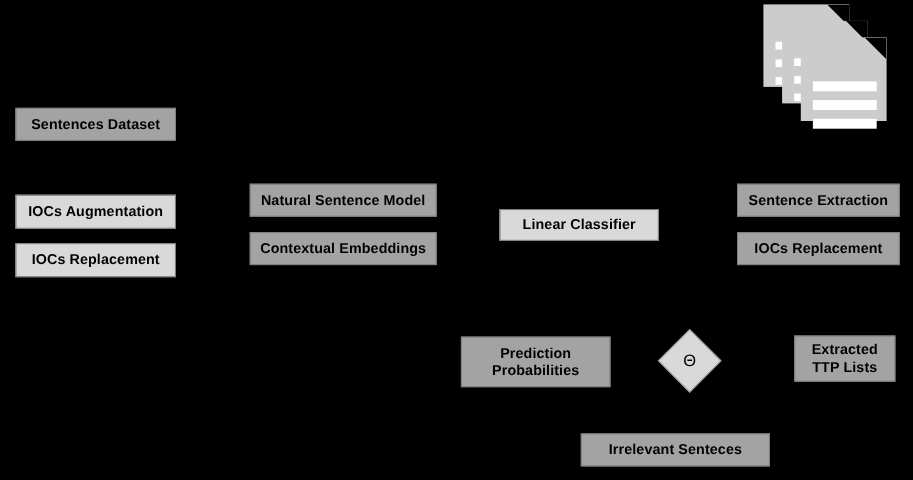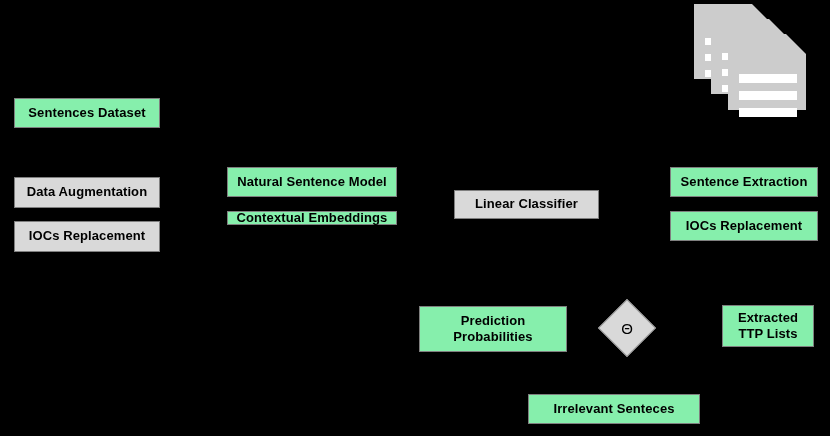--- a/index.html
+++ b/index.html
@@ -30,21 +30,21 @@
     line-height: 1.25;
     letter-spacing: 0.1px;
     border: 1px solid #7f7f7f;
     background: #ffffff;
     padding: 2px 4px;
   }
   .node.gray {
     background: #d9d9d9;
   }
   .node.white {
-    background: #86efac;
+    background: #a3a3a3;
   }
   .node .label {
     display: block;
     width: 100%;
     white-space: pre-line;
   }
 
   
   .diamond {
     position: absolute;
@@ -141,48 +141,48 @@
           <span></span>
       </div>
     </div>
   </div>
 
   <div class="node white" style="left:14px; top:98px; width:146px; height:30px;">
     <span class="label">Sentences Dataset</span>
   </div>
 
   <div class="node gray" style="left:14px; top:177px; width:146px; height:31px;">
-    <span class="label">Data Augmentation</span>
+    <span class="label">IOCs Augmentation</span>
   </div>
 
   <div class="node gray" style="left:14px; top:221px; width:146px; height:31px;">
     <span class="label">IOCs Replacement</span>
   </div>
 
   <div class="node white" style="left:227px; top:167px; width:170px; height:30px;">
     <span class="label">Natural Sentence Model</span>
   </div>
 
-  <div class="node white" style="left:227px; top:211px; width:170px; height:14px;">
+  <div class="node white" style="left:227px; top:211px; width:170px; height:30px;">
     <span class="label">Contextual Embeddings</span>
   </div>
 
   <div class="node white" style="left:670px; top:167px; width:148px; height:30px;">
     <span class="label">Sentence Extraction</span>
   </div>
 
   <div class="node gray" style="left:454px; top:190px; width:145px; height:29px;">
     <span class="label">Linear Classifier</span>
   </div>
 
   <div class="node white" style="left:670px; top:211px; width:148px; height:30px;">
     <span class="label">IOCs Replacement</span>
   </div>
 
-  <div class="node white" style="left:419px; top:306px; width:148px; height:46px;">
+  <div class="node white" style="left:419px; top:306px; width:136px; height:46px;">
     <span class="label">Prediction
 Probabilities</span>
   </div>
 
   <div class="diamond" style="left:598px; top:299px; width:58px; height:58px;">
     <div class="shape"></div>
     <span class="label">Θ</span>
   </div>
 
   <div class="node white" style="left:722px; top:305px; width:92px; height:42px;">

